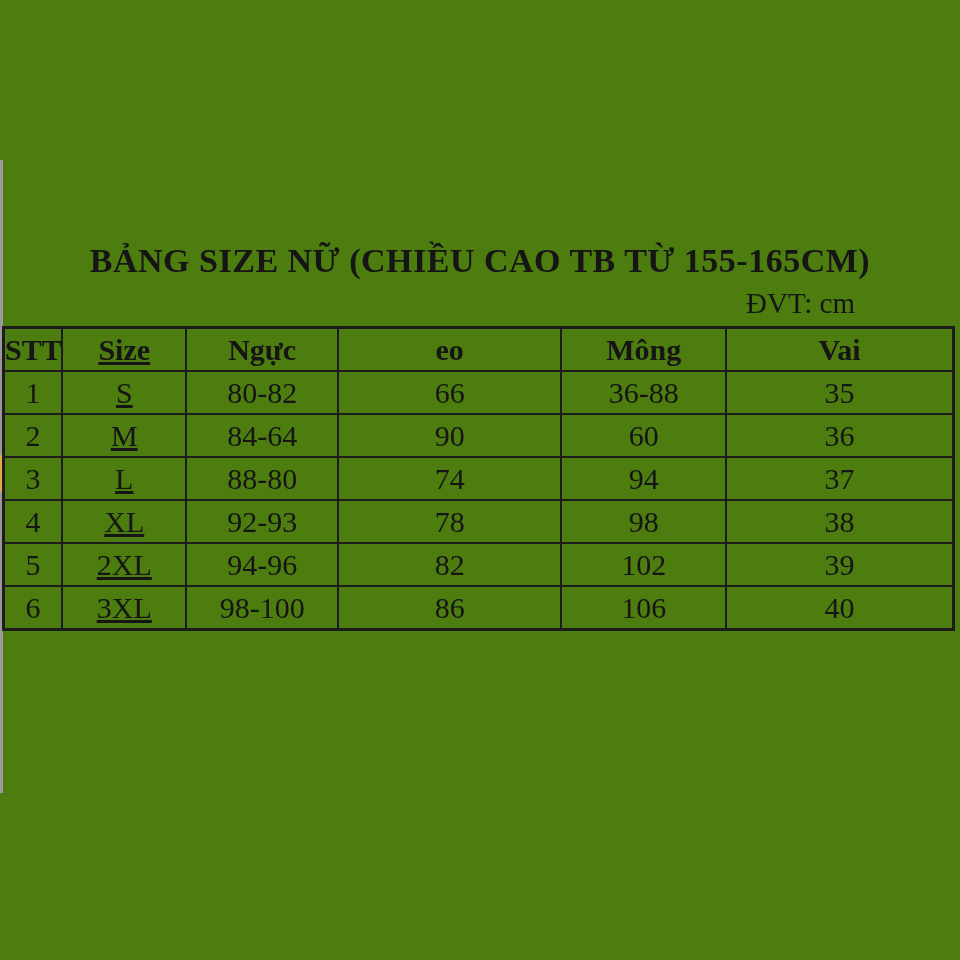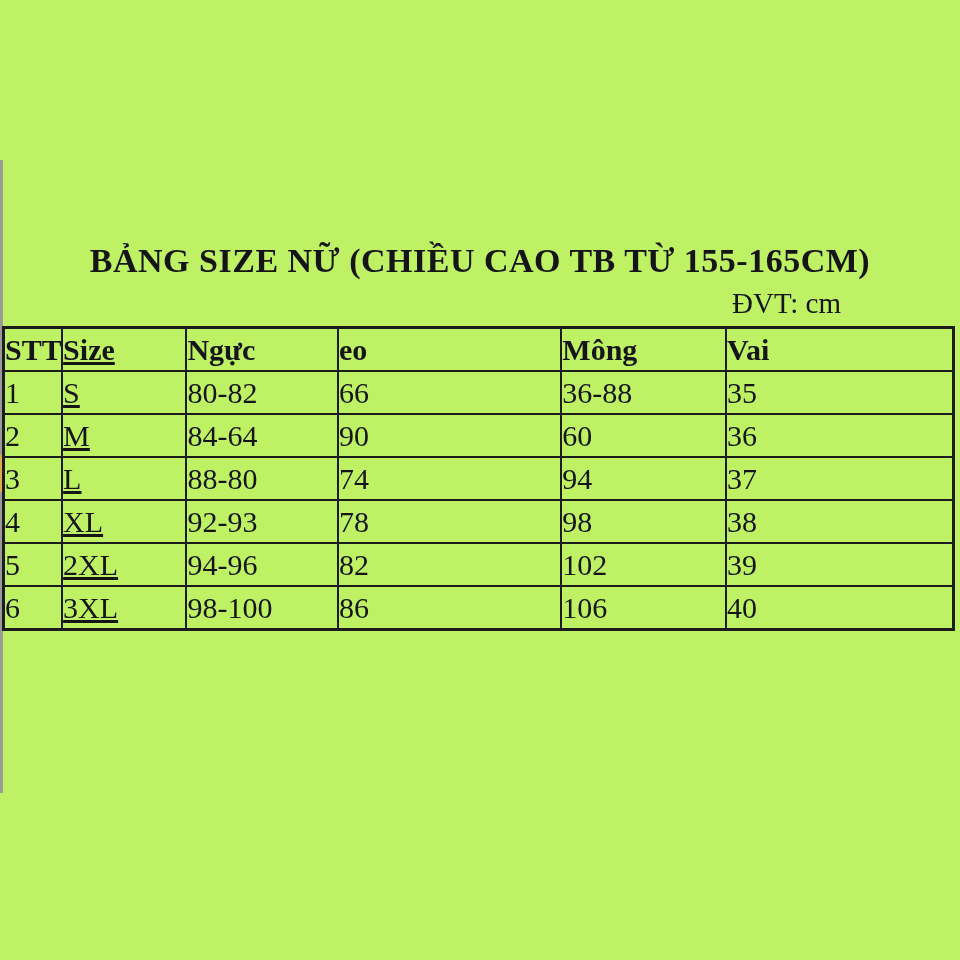--- a/index.html
+++ b/index.html
@@ -4,21 +4,21 @@
 <style>
   html, body {
     margin: 0;
     padding: 0;
     background: #ffffff;
   }
   .canvas {
     position: relative;
     width: 960px;
     height: 960px;
-    background: #bef264;
+    background: #4d7c0f;
     overflow: hidden;
     font-family: "Liberation Serif", serif;
     color: #151515;
   }
   .left-line {
     position: absolute;
     left: 0;
     top: 160px;
     width: 3px;
     height: 633px;
@@ -39,39 +39,39 @@
     width: 960px;
     text-align: center;
     font-size: 34px;
     font-weight: bold;
     letter-spacing: 0.5px;
     white-space: nowrap;
   }
   .unit {
     position: absolute;
     top: 287px;
-    right: 119px;
+    right: 105px;
     font-size: 29px;
     text-align: center;
   }
   table.size-table {
     position: absolute;
     left: 2px;
     top: 326px;
     width: 953px;
     border-collapse: collapse;
     table-layout: fixed;
     border: 3px solid #1c1c1c;
   }
   table.size-table th,
   table.size-table td {
     border: 2px solid #1c1c1c;
     height: 41px;
     font-size: 30px;
-    text-align: left;
+    text-align: center;
     vertical-align: middle;
     padding: 0;
     overflow: hidden;
     white-space: nowrap;
     margin-left: 15px;
   }
   table.size-table th { font-weight: bold; }
   table.size-table td { font-weight: normal; }
   .col-stt  { width: 58px;  }
   .col-size { width: 123px; }

